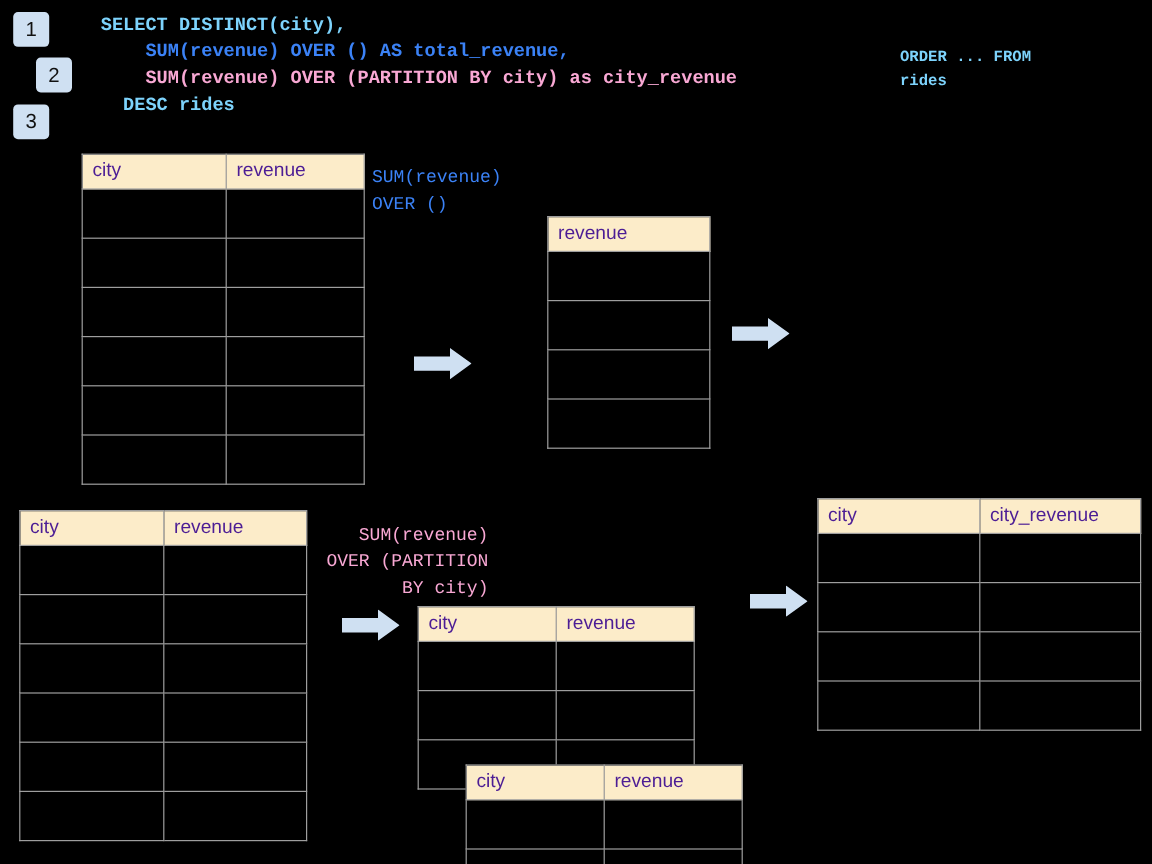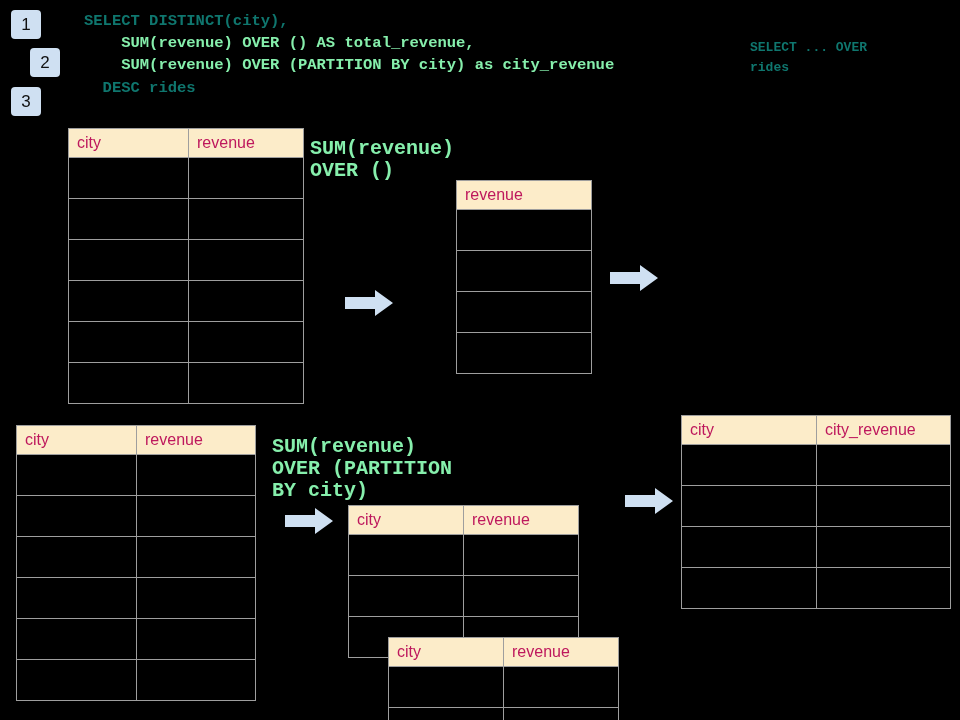--- a/index.html
+++ b/index.html
@@ -33,30 +33,30 @@
   
   .code-block {
     position: absolute;
     font-family: "Liberation Mono", monospace;
     font-size: 15.5px;
     font-weight: bold;
     line-height: 21.5px;
     white-space: pre;
     letter-spacing: 0px;
   }
-  .c-purple { color: #0f766e; }
-  .c-red    { color: #86efac; }
-  .c-green  { color: #86efac; }
+  .c-purple { color: #7dd3fc; }
+  .c-red    { color: #3b82f6; }
+  .c-green  { color: #f9a8d4; text-align: right; }
 
   
   .annot {
     position: absolute;
     font-family: "Liberation Mono", monospace;
-    font-size: 20px;
-    font-weight: bold;
+    font-size: 15px;
+    font-weight: normal;
     line-height: 22px;
     white-space: pre;
   }
   .annot-small {
     position: absolute;
     font-family: "Liberation Mono", monospace;
     font-size: 13px;
     font-weight: bold;
     line-height: 20px;
     white-space: pre;
@@ -69,21 +69,21 @@
     table-layout: fixed;
     background: #000000;
   }
   .tbl th, .tbl td {
     border: 1px solid #9e9e9e;
     padding: 0;
     margin: 0;
   }
   .tbl th {
     background: #fcecc9;
-    color: #be185d;
+    color: #4c1d95;
     font-family: "Liberation Sans", sans-serif;
     font-size: 16px;
     font-weight: normal;
     text-align: left;
     padding: 5px 0 5px 8px;
     height: 28px;
     box-sizing: border-box;
   }
   .tbl td {
     background: #000000;
@@ -103,21 +103,21 @@
 
   <div class="step-badge" style="left:11px; top:10px;">1</div>
   <div class="step-badge" style="left:30px; top:48px;">2</div>
   <div class="step-badge" style="left:11px; top:87px;">3</div>
 
   <div class="code-block c-purple" style="left:84px; top:11px;">SELECT DISTINCT(city),</div>
   <div class="code-block c-red" style="left:84px; top:33px;">    SUM(revenue) OVER () AS total_revenue,</div>
   <div class="code-block c-green" style="left:84px; top:55px;">    SUM(revenue) OVER (PARTITION BY city) as city_revenue</div>
   <div class="code-block c-purple" style="left:84px; top:78px;">  DESC rides</div>
 
-  <div class="annot-small c-purple" style="left:750px; top:38px;">SELECT ... OVER
+  <div class="annot-small c-purple" style="left:750px; top:38px;">ORDER ... FROM
 rides</div>
 
   <div class="annot c-red" style="left:310px; top:138px;">SUM(revenue)
 OVER ()</div>
 
   <div class="annot c-green" style="left:272px; top:436px;">SUM(revenue)
 OVER (PARTITION
 BY city)</div>
 
   <table class="tbl" style="left:68px; top:128px; width:235px;">

